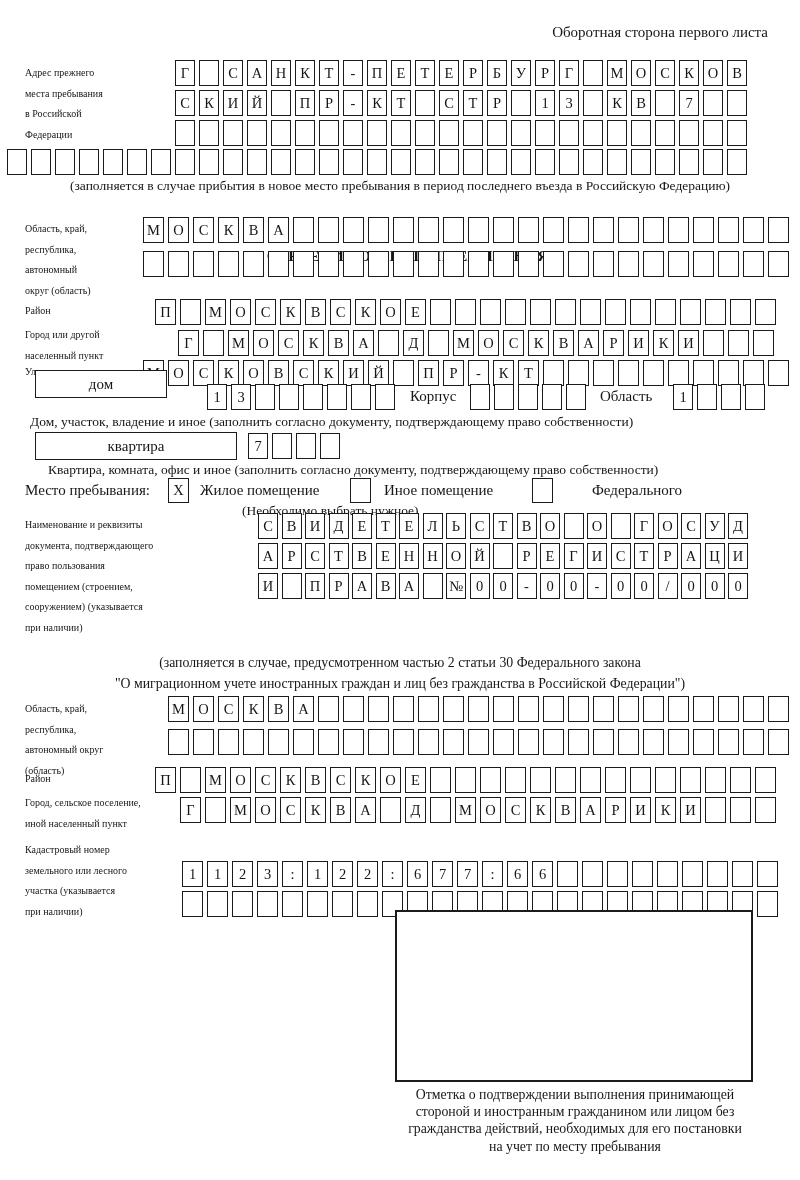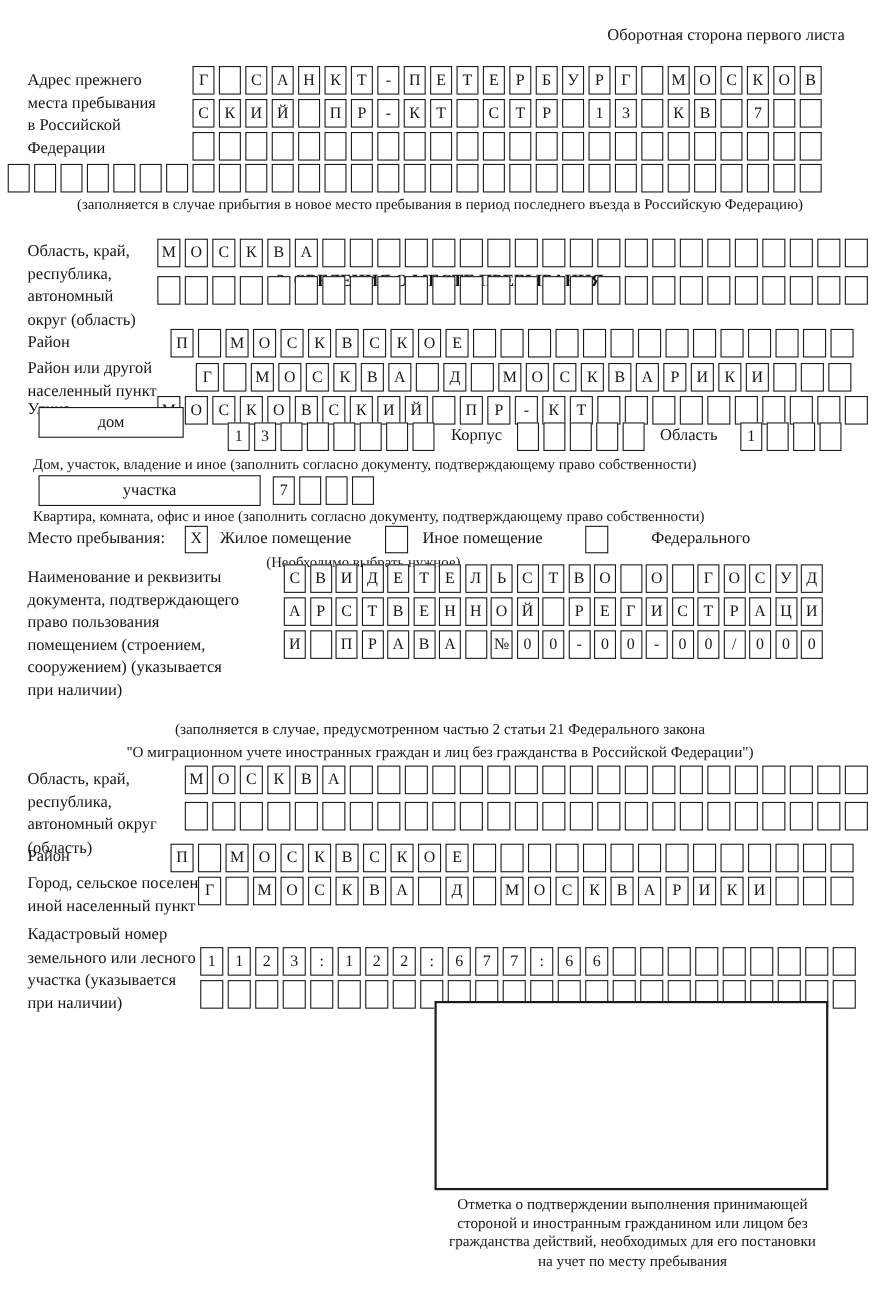--- a/index.html
+++ b/index.html
@@ -1,21 +1,21 @@
 <!DOCTYPE html>
 <html><head>
 <meta charset="utf-8">
 <style>
   html,body{margin:0;padding:0;background:#fff;}
   #page{
     position:relative;width:800px;height:1180px;background:#fff;
     font-family:"Liberation Serif","DejaVu Serif",serif;color:#161616;
     overflow:hidden;
   }
-  .lbl{position:absolute;font-size:15px;line-height:20.5px;white-space:pre-line;}
+  .lbl{position:absolute;font-size:10px;line-height:20.5px;white-space:pre-line;}
   .cap{position:absolute;font-size:13.5px;}
   .cap.center{left:0;width:100%;text-align:center;}
   .ttl{position:absolute;left:0;width:100%;text-align:center;font-weight:bold;font-size:15.5px;}
   .boxes{position:absolute;display:flex;gap:4px;}
   .boxes.tight{gap:3.5px;}
   .cell{
     box-sizing:border-box;flex:0 0 auto;width:20px;height:26px;
     border:1.5px solid #1b1b1b;display:flex;align-items:center;justify-content:center;
     font-size:14.5px;background:#fff;
   }
@@ -242,21 +242,21 @@
       <span class="cell"></span>
       <span class="cell"></span>
       <span class="cell"></span>
       <span class="cell"></span>
       <span class="cell"></span>
       <span class="cell"></span>
       <span class="cell"></span>
       <span class="cell"></span>
     </div>
 
-  <div class="lbl" style="left:25px;top:325px;width:145px;">Район или другой
+  <div class="lbl" style="left:25px;top:325px;width:145px;">Город или другой
 населенный пункт</div>
   <div class="boxes wide" style="left:178px;top:330px;">
       <span class="cell">Г</span>
       <span class="cell"></span>
       <span class="cell">М</span>
       <span class="cell">О</span>
       <span class="cell">С</span>
       <span class="cell">К</span>
       <span class="cell">В</span>
       <span class="cell">А</span>
@@ -329,28 +329,28 @@
     </div>
   <div class="inlinetxt" style="left:600px;top:388px;">Область</div>
   <div class="boxes" style="left:673px;top:384px;">
       <span class="cell">1</span>
       <span class="cell"></span>
       <span class="cell"></span>
       <span class="cell"></span>
     </div>
   <div class="cap" style="left:30px;top:414px;">Дом, участок, владение и иное (заполнить согласно документу, подтверждающему право собственности)</div>
 
-  <div class="namedrect" style="left:35px;top:432px;width:202px;">участка</div>
+  <div class="namedrect" style="left:35px;top:432px;width:202px;">квартира</div>
   <div class="boxes" style="left:248px;top:433px;">
       <span class="cell">7</span>
       <span class="cell"></span>
       <span class="cell"></span>
       <span class="cell"></span>
     </div>
-  <div class="cap" style="left:30px;top:462px;text-align:center;">Квартира, комната, офис и иное (заполнить согласно документу, подтверждающему право собственности)</div>
+  <div class="cap" style="left:48px;top:462px;text-align:center;">Квартира, комната, офис и иное (заполнить согласно документу, подтверждающему право собственности)</div>
 
   <div class="inlinetxt" style="left:25px;top:482px;">Место пребывания:</div>
   <span class="chk" style="left:168px;top:478px;">X</span>
   <div class="inlinetxt" style="left:200px;top:482px;">Жилое помещение</div>
   <span class="chk" style="left:350px;top:478px;"></span>
   <div class="inlinetxt" style="left:384px;top:482px;">Иное помещение</div>
   <span class="chk" style="left:532px;top:478px;"></span>
   <div class="inlinetxt" style="left:592px;top:482px;">Федерального</div>
   <div class="cap" style="left:242px;top:503px;">(Необходимо выбрать нужное)</div>
 
@@ -423,21 +423,21 @@
       <span class="cell">0</span>
       <span class="cell">-</span>
       <span class="cell">0</span>
       <span class="cell">0</span>
       <span class="cell">/</span>
       <span class="cell">0</span>
       <span class="cell">0</span>
       <span class="cell">0</span>
     </div>
 
-  <div class="note" style="top:655px;">(заполняется в случае, предусмотренном частью 2 статьи 21 Федерального закона</div>
+  <div class="note" style="top:655px;">(заполняется в случае, предусмотренном частью 2 статьи 30 Федерального закона</div>
   <div class="note" style="top:676px;">"О миграционном учете иностранных граждан и лиц без гражданства в Российской Федерации")</div>
 
   <div class="lbl" style="left:25px;top:699px;width:160px;">Область, край,
 республика,
 автономный округ
 (область)</div>
   <div class="boxes wide" style="left:168px;top:696px;">
       <span class="cell">М</span>
       <span class="cell">О</span>
       <span class="cell">С</span>

